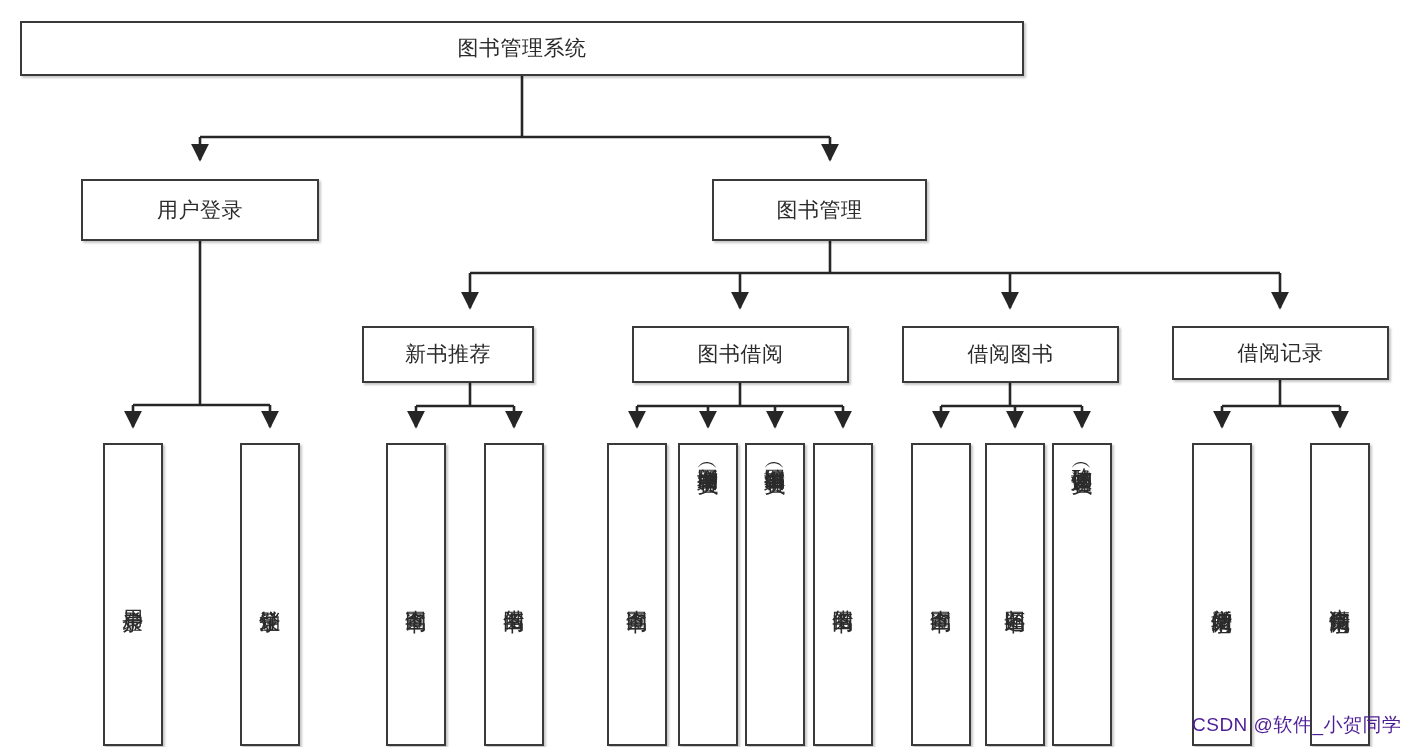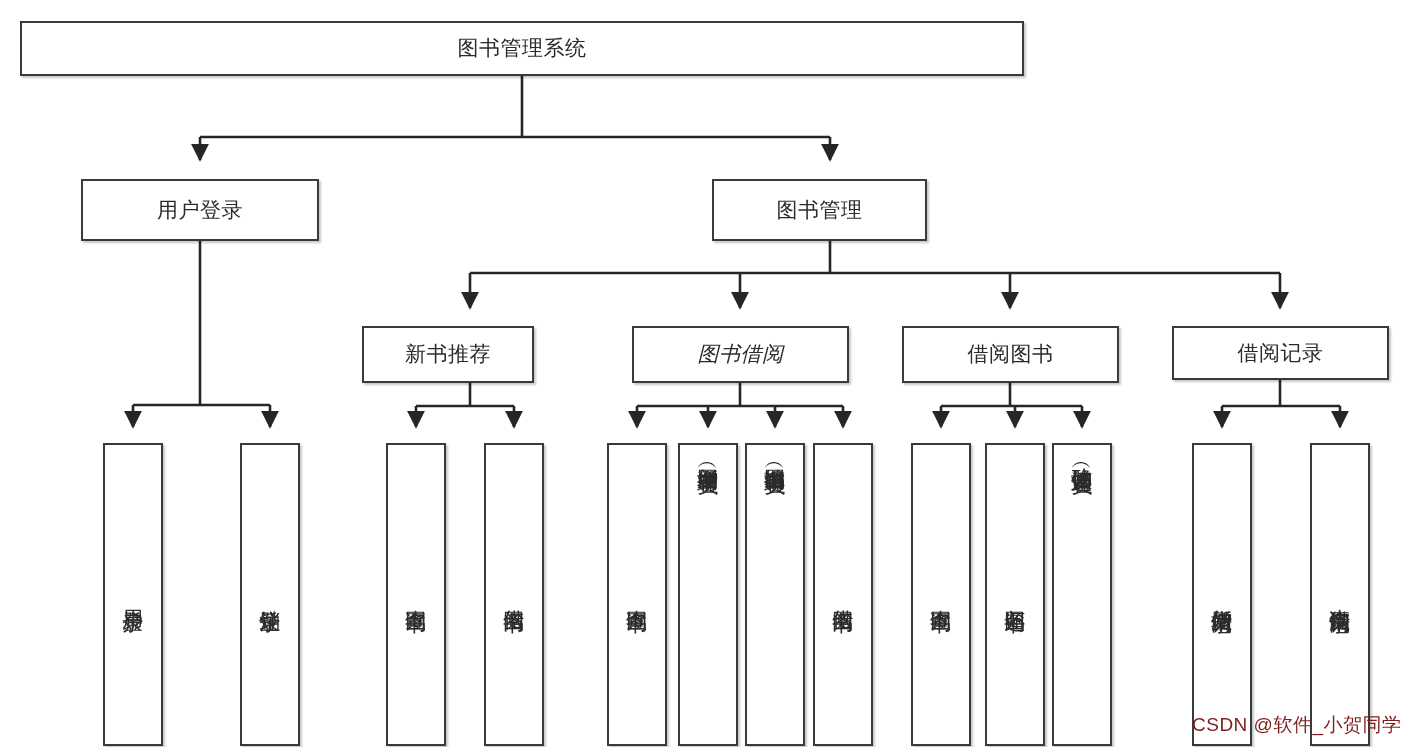--- a/index.html
+++ b/index.html
@@ -58,21 +58,21 @@
   }
   .node.v-mid {
     align-items: center;
     padding-top: 0;
   }
   .watermark {
     position: absolute;
     left: 1192px;
     top: 712px;
     font-size: 19px;
-    color: #7f1d1d;
+    color: #4c1d95;
     white-space: nowrap;
     letter-spacing: 0.5px;
   }
 </style>
 </head>
 <body>
 
 <div id="canvas">
 
   <svg id="edges" viewBox="0 0 1405 747" xmlns="http://www.w3.org/2000/svg">
@@ -132,21 +132,21 @@
   <div class="node" style="left:81px;top:171px;width:238px;height:62px;">
     <span class="lbl">用户登录</span>
   </div>
   <div class="node" style="left:712px;top:171px;width:215px;height:62px;">
     <span class="lbl">图书管理</span>
   </div>
 
   <div class="node" style="left:362px;top:318px;width:172px;height:57px;">
     <span class="lbl">新书推荐</span>
   </div>
-  <div class="node" style="left:632px;top:318px;width:217px;height:57px;font-style:italic;">
+  <div class="node" style="left:632px;top:318px;width:217px;height:57px;">
     <span class="lbl">图书借阅</span>
   </div>
   <div class="node" style="left:902px;top:318px;width:217px;height:57px;">
     <span class="lbl">借阅图书</span>
   </div>
   <div class="node" style="left:1172px;top:318px;width:217px;height:54px;">
     <span class="lbl">借阅记录</span>
   </div>
 
   <div class="node vertical v-mid" style="left:103px;top:435px;width:60px;height:303px;">

